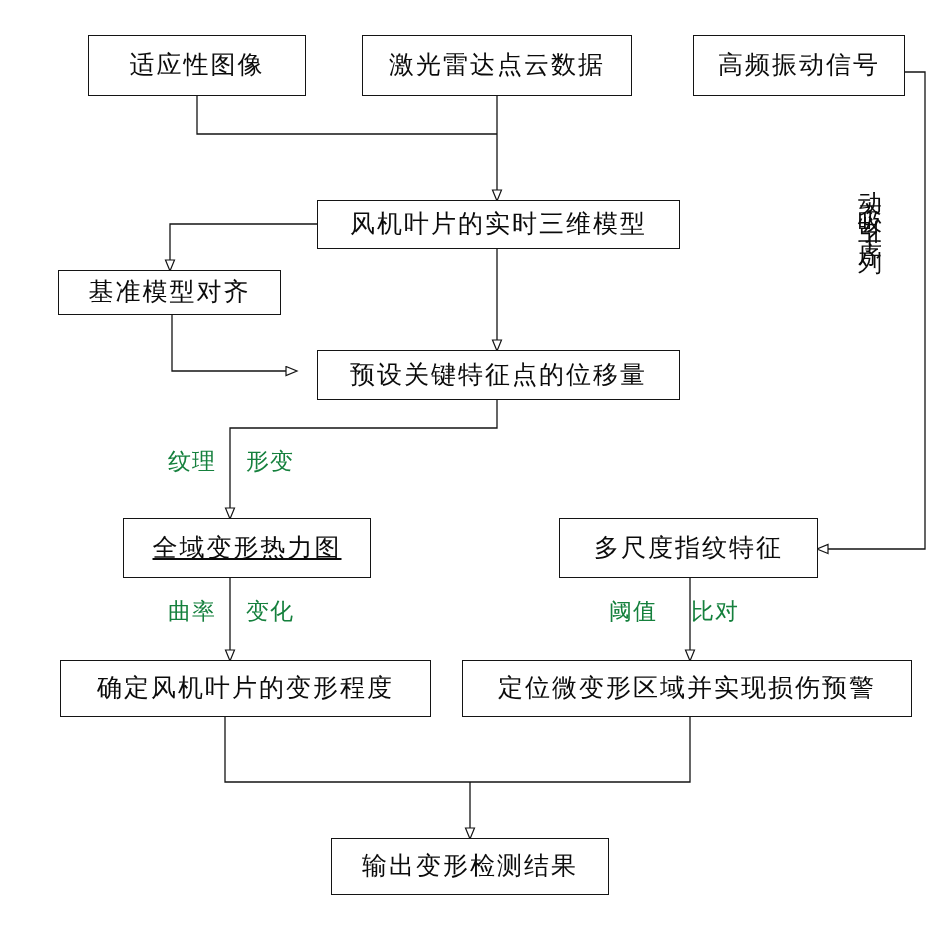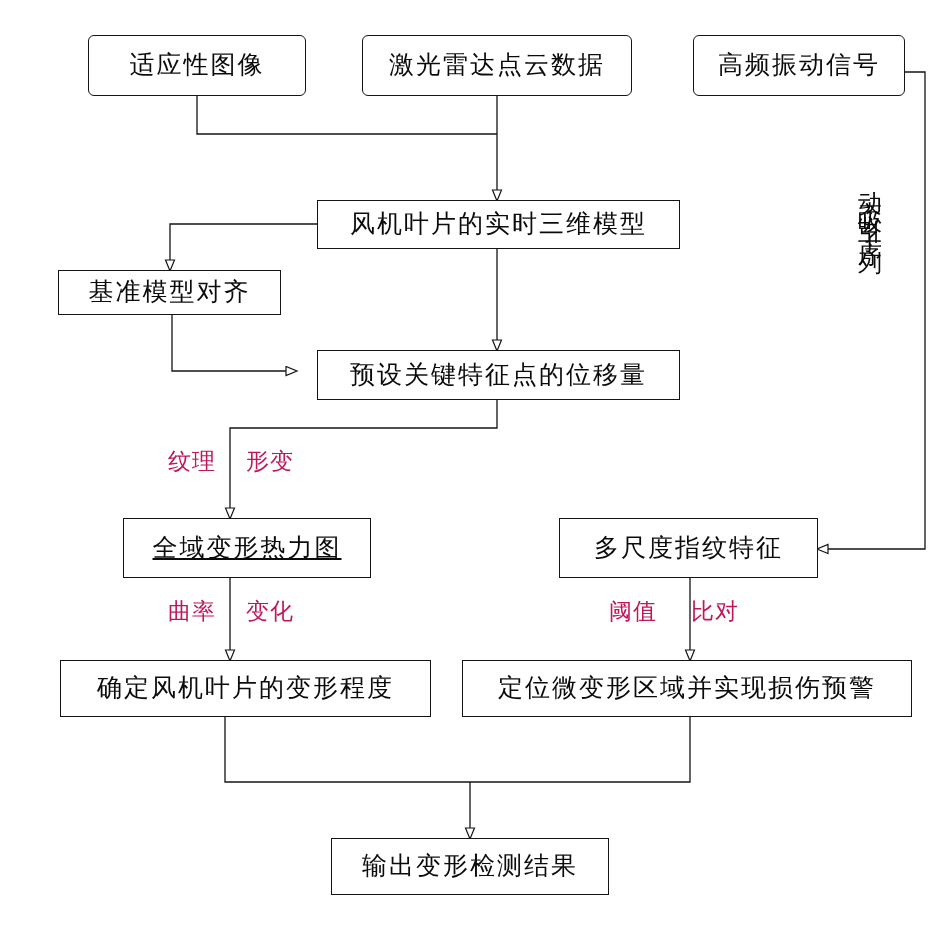--- a/index.html
+++ b/index.html
@@ -35,38 +35,38 @@
     justify-content: center;
     text-align: center;
     color: #0b0b0b;
     letter-spacing: 2px;
     line-height: 1.15;
     white-space: nowrap;
   }
   .node span {
     display: block;
   }
-  .n-top   { font-size: 25px; border-radius: 6px; }
+  .n-top   { font-size: 25px; }
   .n-mid   { font-size: 25px; }
   .n-bot   { font-size: 25px; }
   .node-vert {
     position: absolute;
     writing-mode: vertical-rl;
     text-orientation: upright;
     font-size: 24px;
     letter-spacing: 10px;
     color: #0b0b0b;
     line-height: 1;
     white-space: nowrap;
     background: transparent;
   }
   .edge-label {
     position: absolute;
     font-size: 23px;
-    color: #be185d;
+    color: #15803d;
     letter-spacing: 1px;
     white-space: nowrap;
     background: transparent;
   }
 </style>
 </head>
 <body>
 
 <div id="canvas">
 

